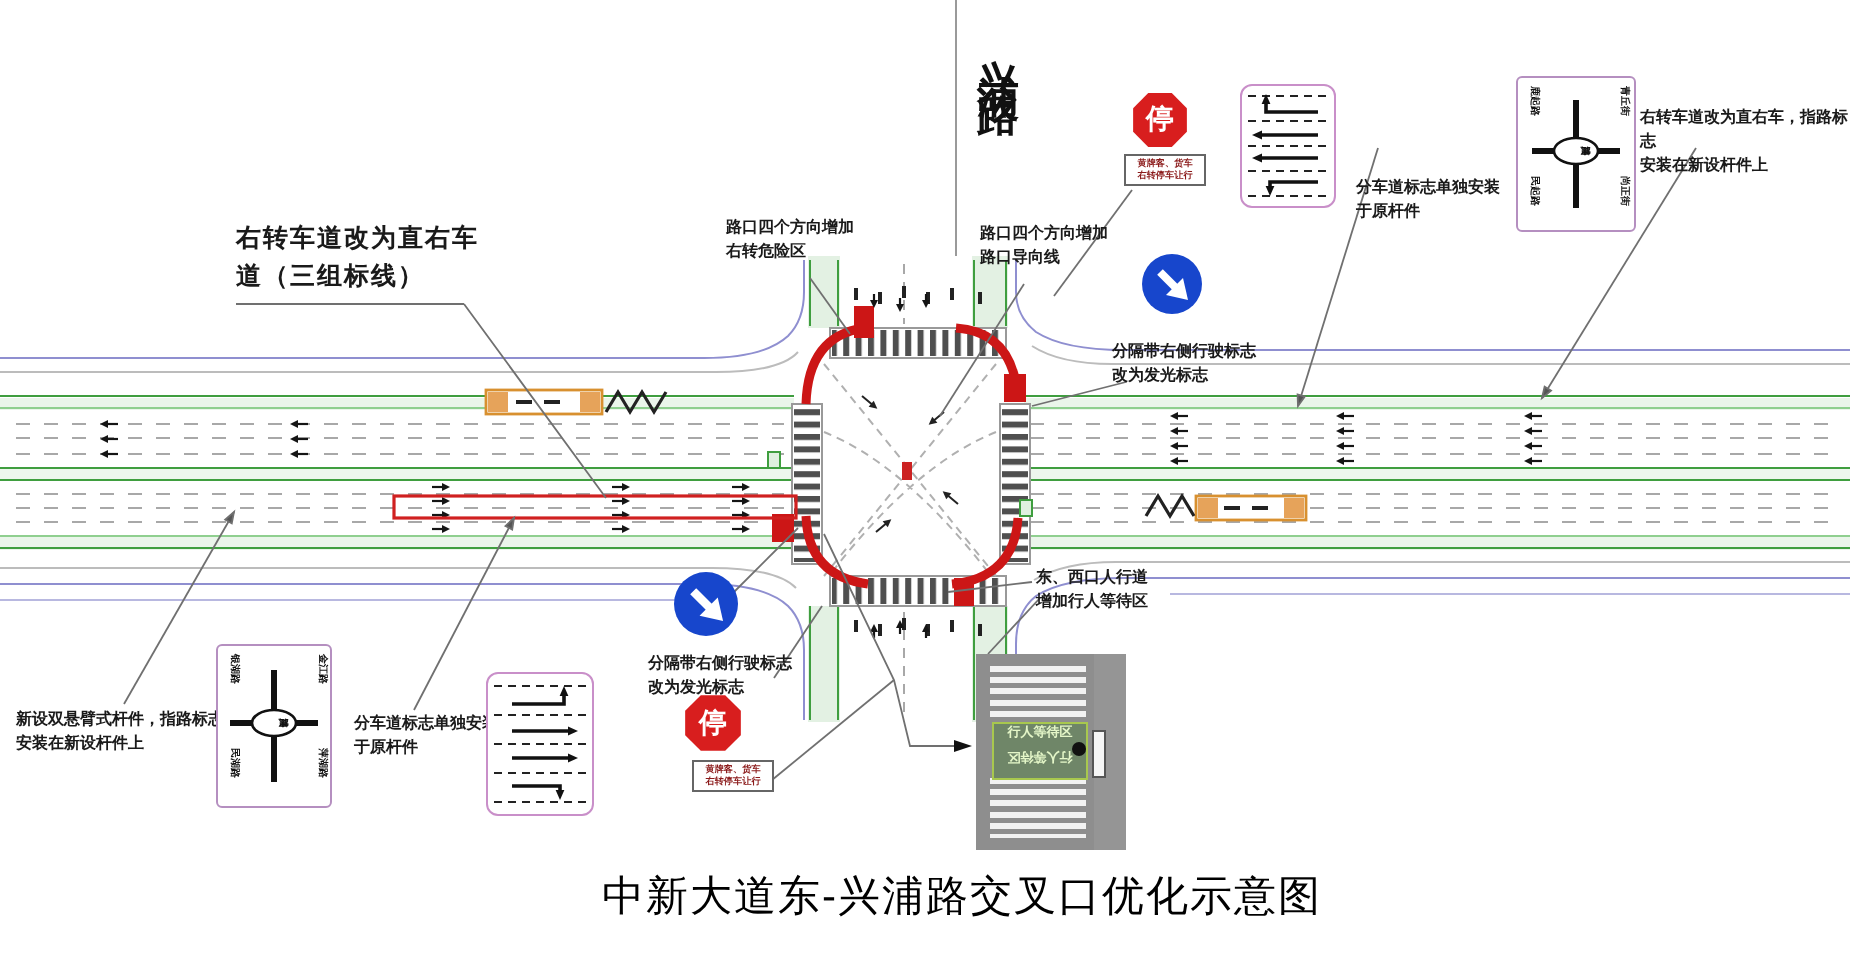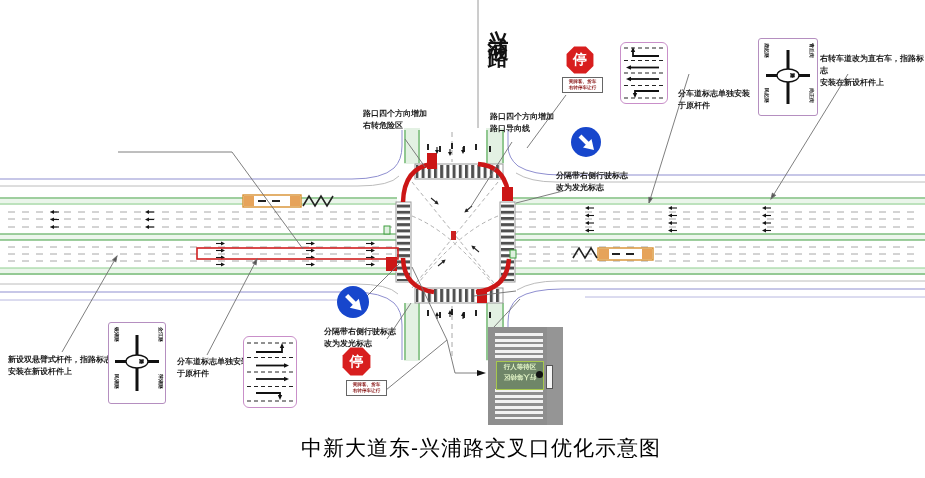--- a/index.html
+++ b/index.html
@@ -241,30 +241,34 @@
       <use href="#lh" transform="translate(117,256) rotate(-60)"></use>
       <use href="#lh" transform="translate(257,259) rotate(-62)"></use>
       <use href="#lh" transform="translate(649,203) rotate(107)"></use>
       <use href="#lh" transform="translate(771,199) rotate(122)"></use>
       <polygon points="486,373 477,370 477,376" fill="#111" stroke="none"></polygon>
     </g>
   </svg>
 
   <div class="vroad" style="left:484px;top:12px;">兴浦路</div>
 
+  <div class="lbl lbl-big" style="left:118px;top:110px;width:150px;">右转车道改为直右车
+道（三组标线）</div>
   <div class="lbl" style="left:363px;top:108px;width:85px;">路口四个方向增加
 右转危险区</div>
   <div class="lbl" style="left:490px;top:111px;width:85px;">路口四个方向增加
 路口导向线</div>
   <div class="lbl" style="left:556px;top:170px;width:85px;">分隔带右侧行驶标志
 改为发光标志</div>
   <div class="lbl" style="left:678px;top:52px;width:82px;margin-top:36px;">分车道标志单独安装
 于原杆件</div>
   <div class="lbl" style="left:820px;top:53px;width:104px;">右转车道改为直右车，指路标志
 安装在新设杆件上</div>
+  <div class="lbl" style="left:518px;top:283px;width:95px;">东、西口人行道
+增加行人等待区</div>
   <div class="lbl" style="left:8px;top:354px;width:104px;">新设双悬臂式杆件，指路标志
 安装在新设杆件上</div>
   <div class="lbl" style="left:177px;top:356px;width:80px;">分车道标志单独安装
 于原杆件</div>
   <div class="lbl" style="left:324px;top:326px;width:80px;">分隔带右侧行驶标志
 改为发光标志</div>
 
   <div class="octagon" style="left:566px;top:46px;width:28px;height:28px;">
     <span>停</span>
   </div>

